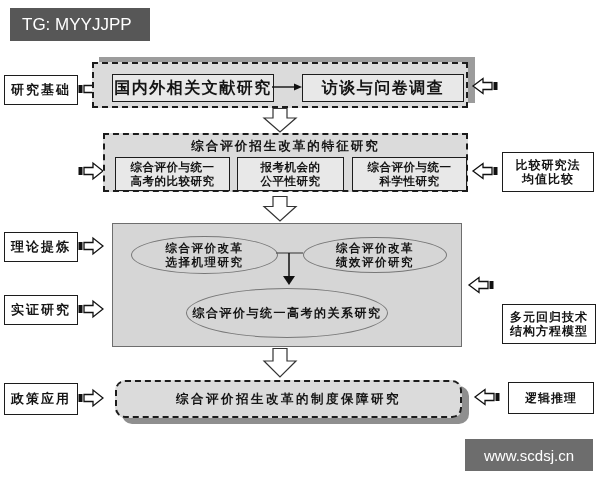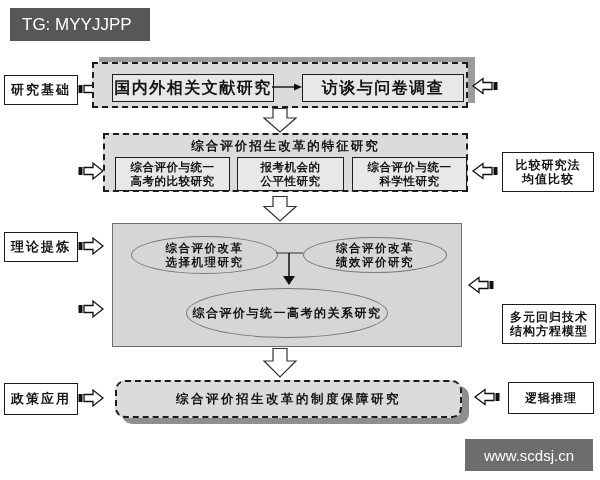--- a/index.html
+++ b/index.html
@@ -55,20 +55,23 @@
   <div class="bar bar-bottom">
     <span>www.scdsj.cn</span>
   </div>
 
   <div class="stage-label" style="top:75px;height:28px;">
     <span>研究基础</span>
   </div>
   <div class="stage-label" style="top:232px;height:28px;">
     <span>理论提炼</span>
   </div>
+  <div class="stage-label" style="top:295px;height:28px;">
+    <span>实证研究</span>
+  </div>
   <div class="stage-label" style="top:383px;height:30px;">
     <span>政策应用</span>
   </div>
 
   <div class="arrow" style="left:78px;top:79px;">
     <svg width="26" height="20" viewBox="0 0 26 20">
         <rect x="0.5" y="6" width="4" height="8" fill="#111"></rect>
         <polygon points="6,6.5 15,6.5 15,2 25,10 15,18 15,13.5 6,13.5" fill="#fff" stroke="#111" stroke-width="1.3"></polygon>
       </svg>
   </div>

